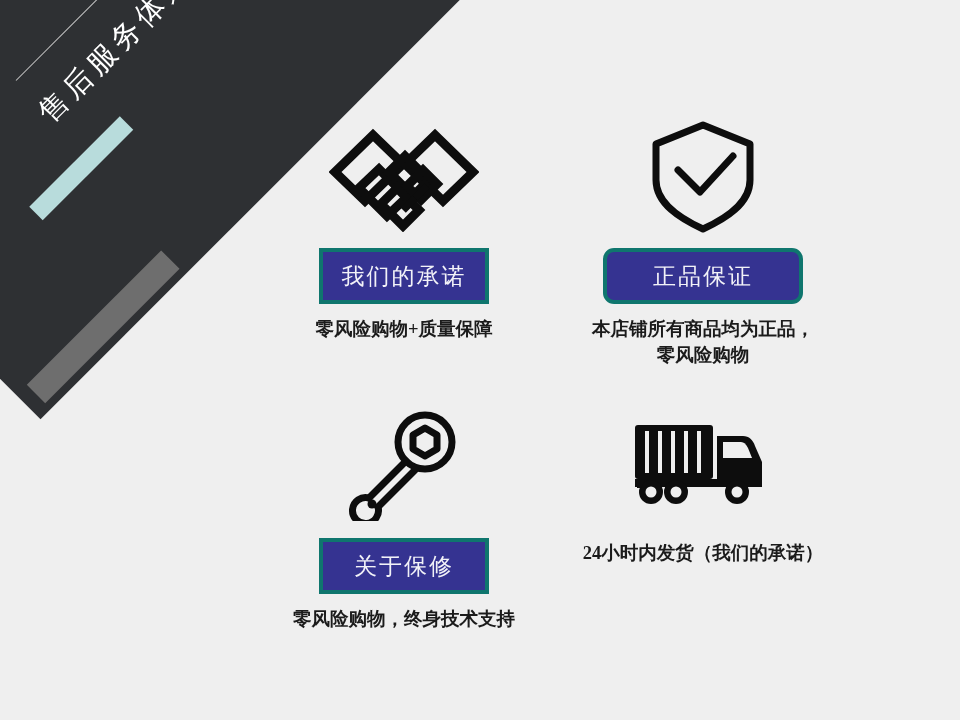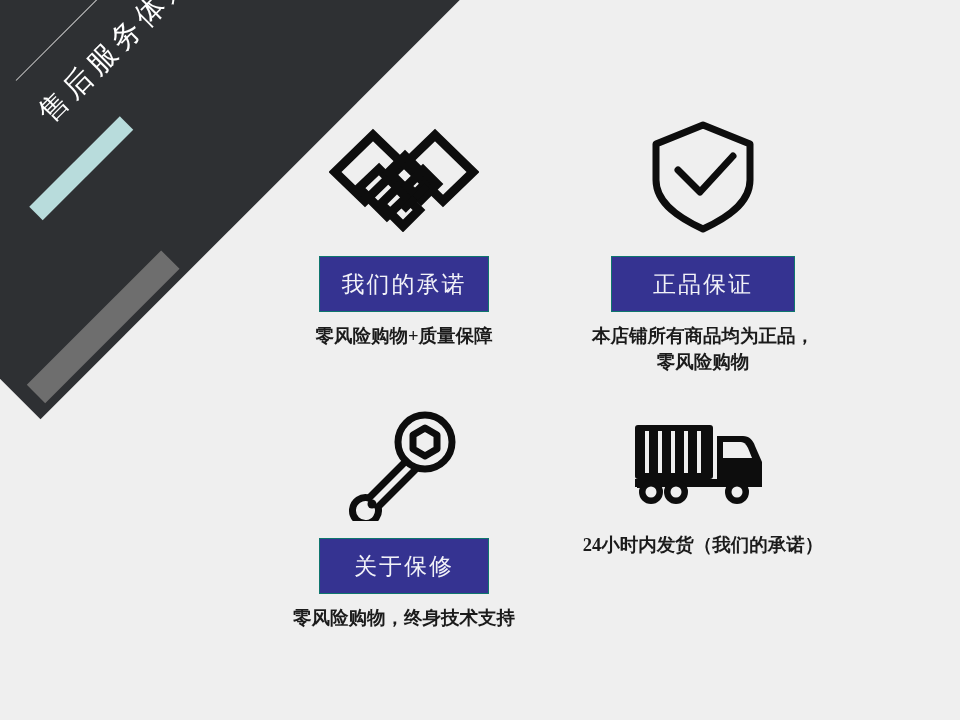--- a/index.html
+++ b/index.html
@@ -90,35 +90,35 @@
     height:132px;
     display:flex;
     align-items:center;
     justify-content:center;
   }
   .icon-wrap svg{ display:block; }
 
   .pill{
     width:170px;
     height:56px;
-    margin:12px auto;
+    margin:4px auto;
     background:#353391;
-    border:1px solid #0f766e;
+    border:4px solid #0f766e;
     color:#f2f2f8;
     font-size:23px;
     letter-spacing:2px;
     display:flex;
     align-items:center;
     justify-content:center;
     white-space:nowrap;
   }
-  .cell-2 .pill, .cell-4 .pill{ width:184px; }
+  .cell-2 .pill, .cell-4 .pill{ width:200px;border-radius:11px; }
 
   .caption{
-    margin-top:5px;
+    margin-top:13px;
     text-align:center;
     color:#1b1b1b;
     font-size:18.5px;
     font-weight:bold;
     line-height:1.38;
     white-space:pre-line;
     font-family:"Liberation Serif","DejaVu Serif",serif;
   }
 
   

